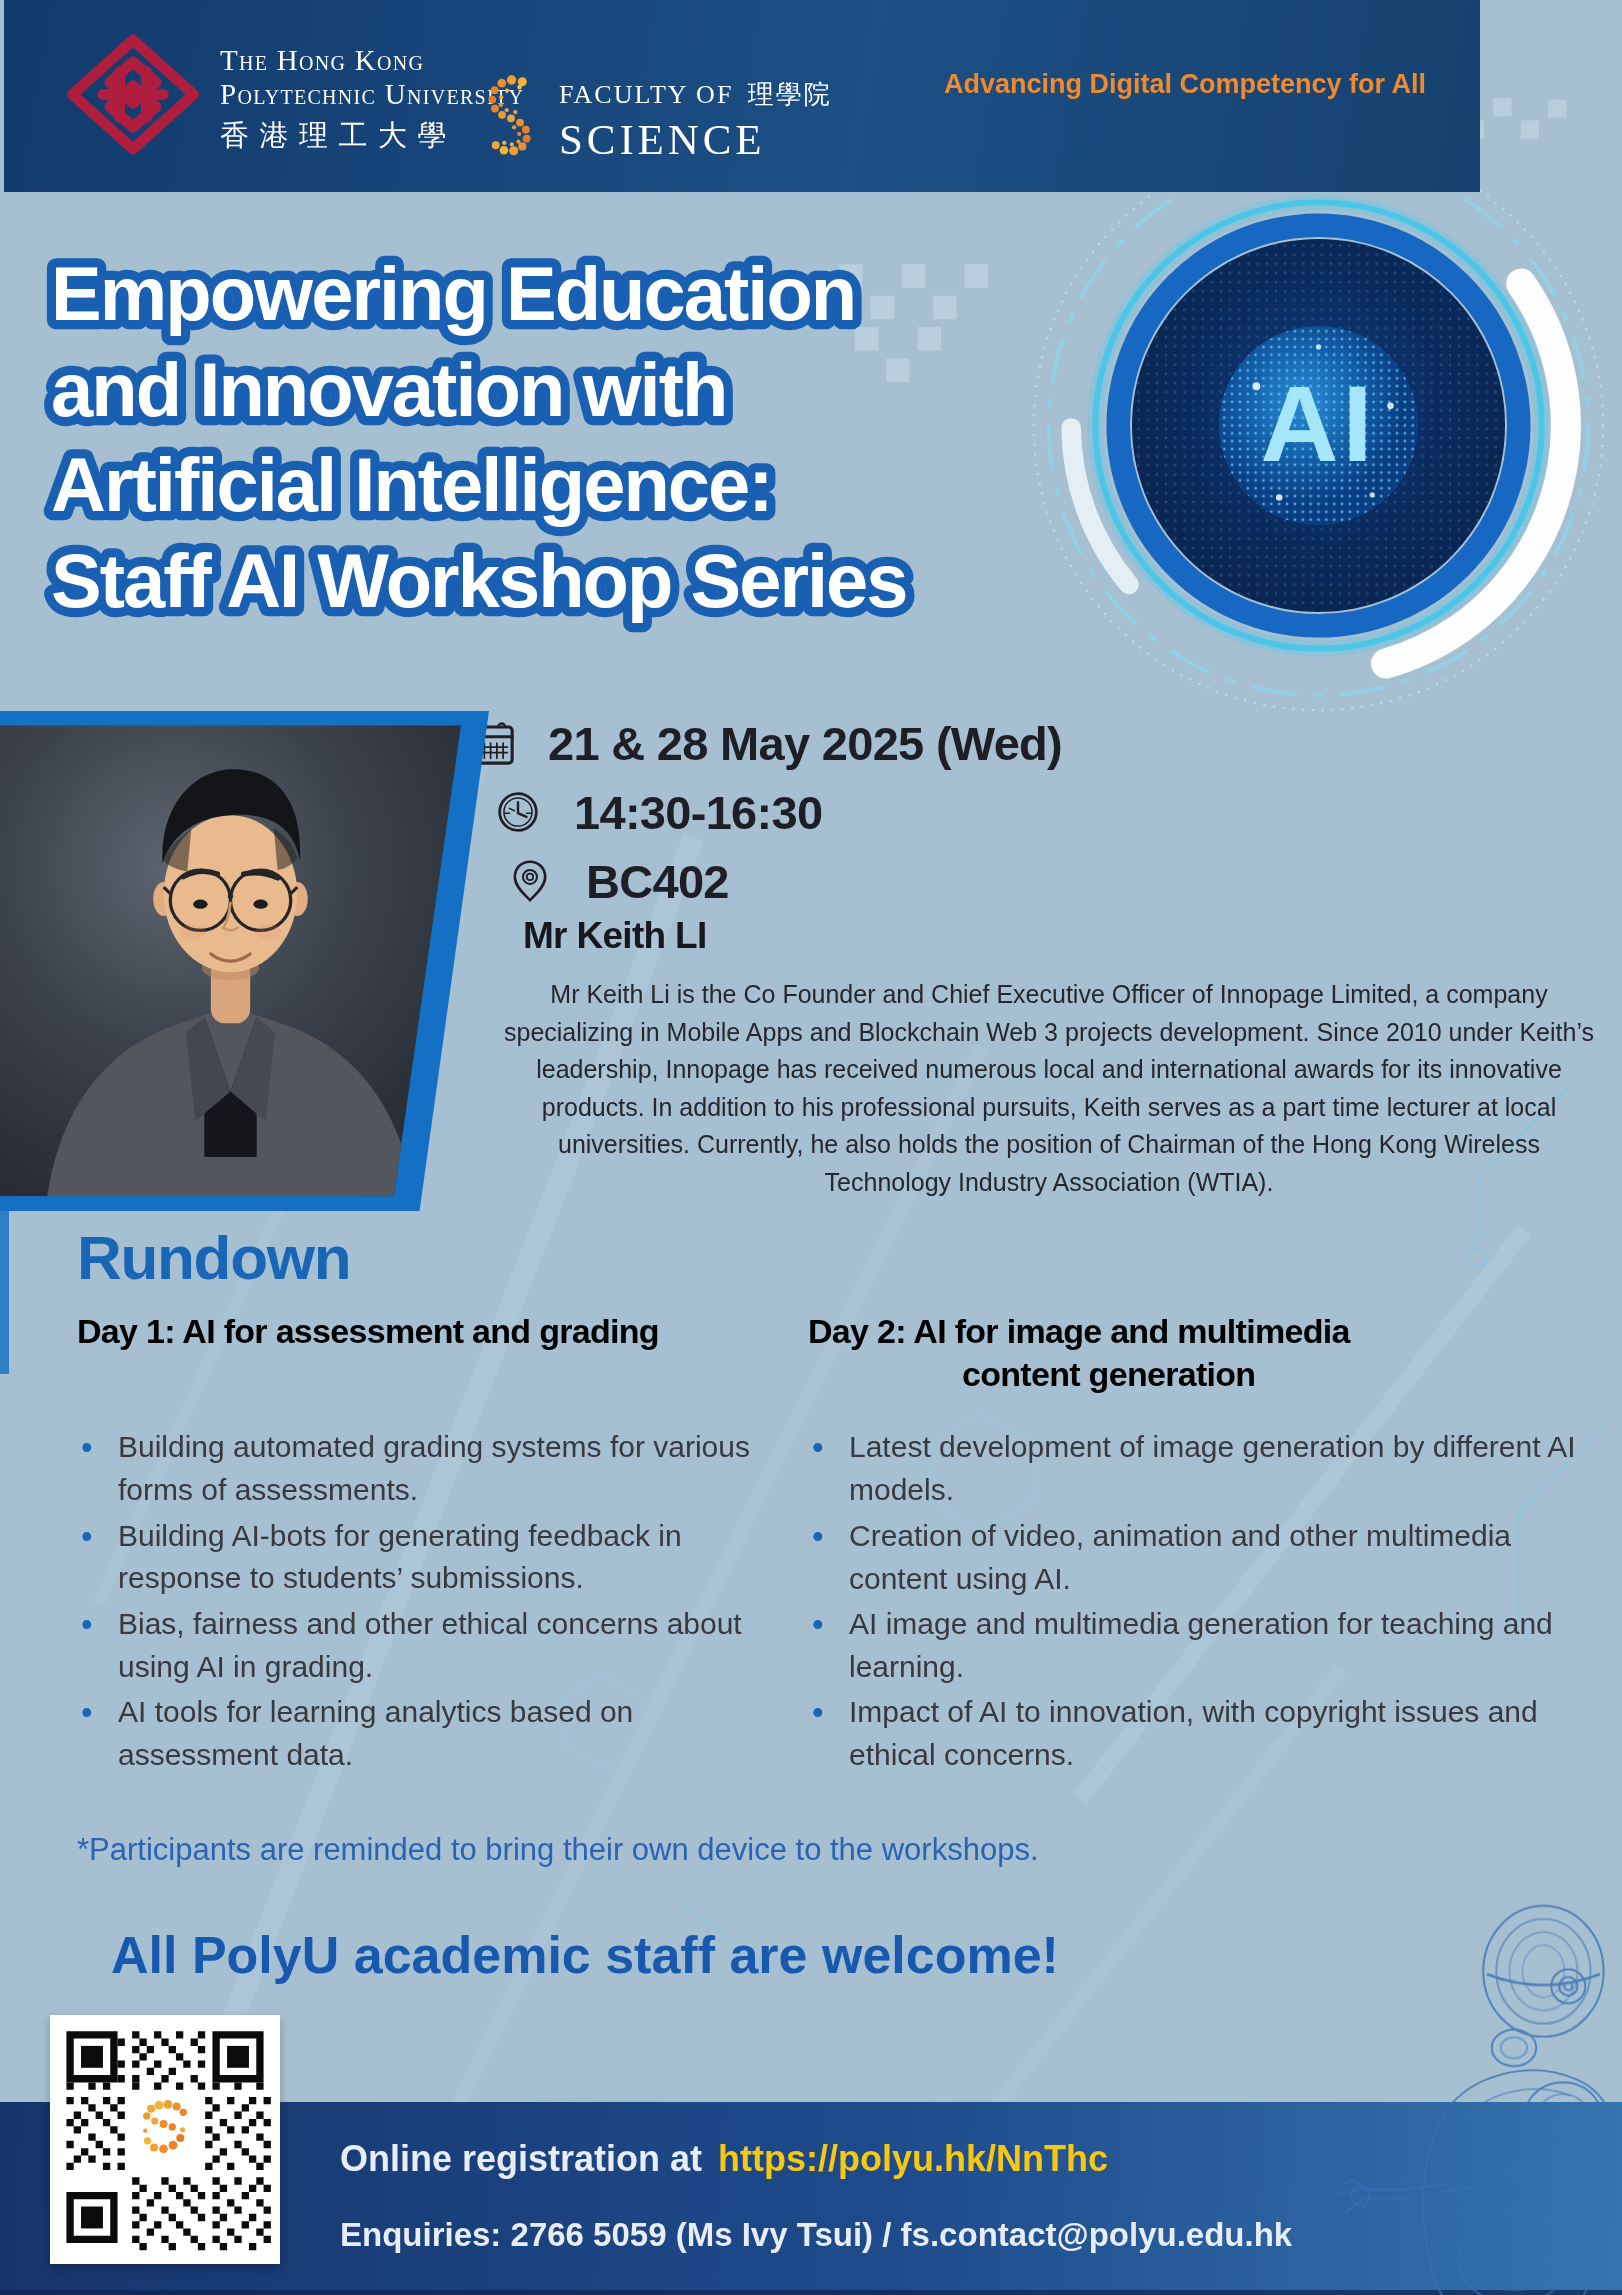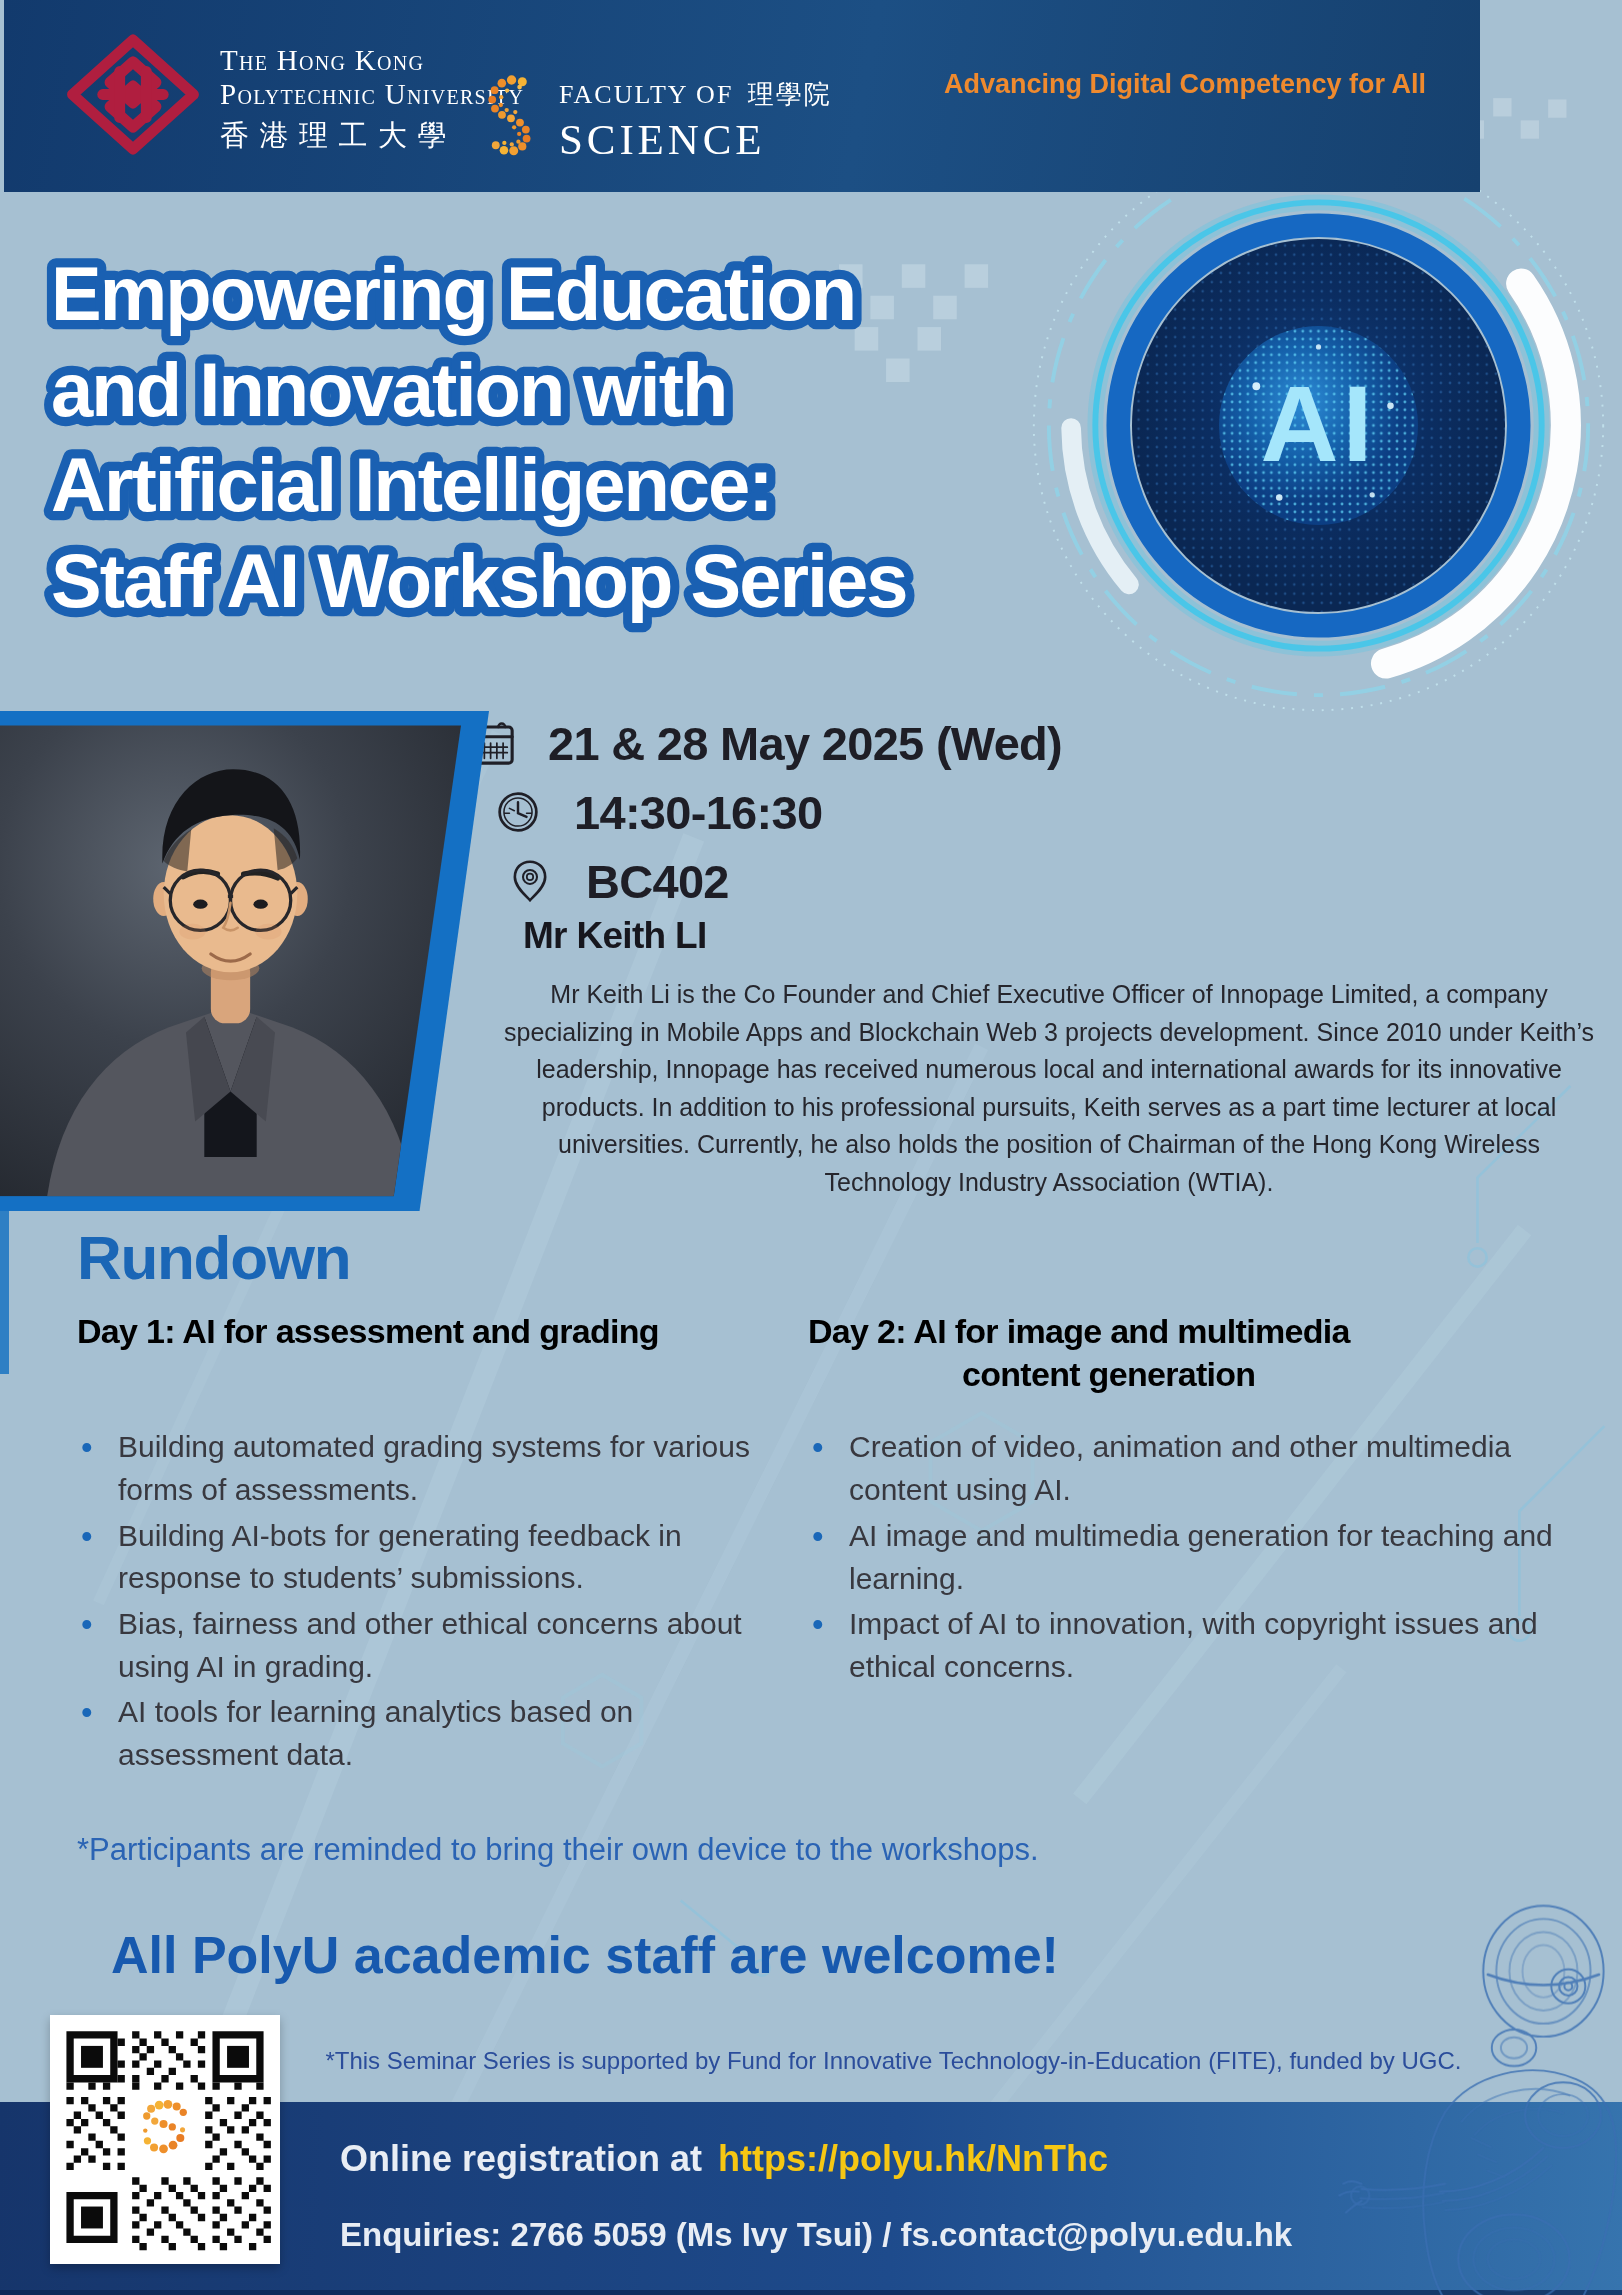--- a/index.html
+++ b/index.html
@@ -365,29 +365,29 @@
       <li>AI tools for learning analytics based on assessment data.</li>
     </ul>
   </div>
 
   <div class="day-col day2">
     <div class="day-title">
       <div class="t1">Day 2: AI for image and multimedia</div>
       <div class="t2">content generation</div>
     </div>
     <ul>
+      <li>Latest development of image generation by different AI models.</li>
       <li>Creation of video, animation and other multimedia content using AI.</li>
       <li>AI image and multimedia generation for teaching and learning.</li>
       <li>Impact of AI to innovation, with copyright issues and ethical concerns.</li>
     </ul>
   </div>
 
   <div class="device-note">*Participants are reminded to bring their own device to the workshops.</div>
   <div class="welcome">All PolyU academic staff are welcome!</div>
-  <div class="support-note">*This Seminar Series is supported by Fund for Innovative Technology-in-Education (FITE), funded by UGC.</div>
 
   <div class="footer-band"></div>
 
   <div class="qr-box">
     <svg width="212" height="230" viewBox="0 0 29 31.5">
       <rect width="29" height="31.5" fill="#ffffff"></rect>
       <g fill="#0b0b0b">
         <path d="M1,1 h7 v7 h-7 z M2,2 v5 h5 v-5 z" fill-rule="evenodd"></path>
           <rect x="3" y="3" width="3" height="3"></rect>
         <path d="M21,1 h7 v7 h-7 z M22,2 v5 h5 v-5 z" fill-rule="evenodd"></path>

